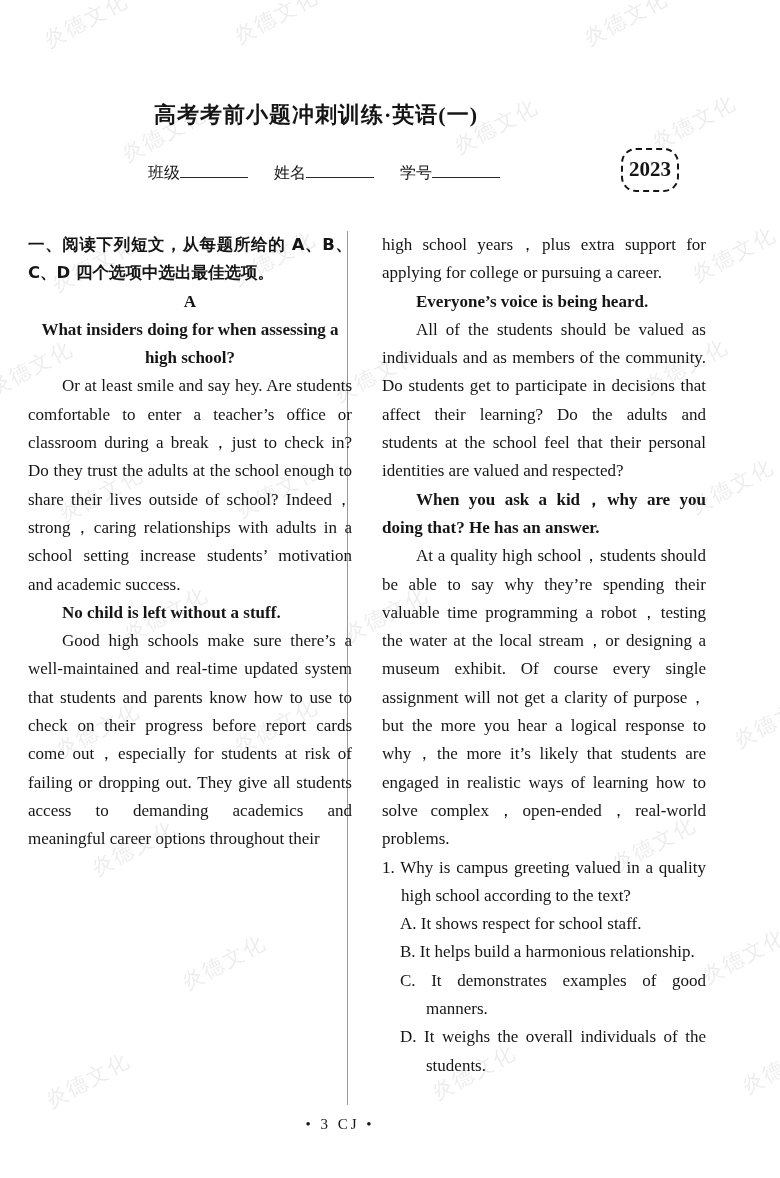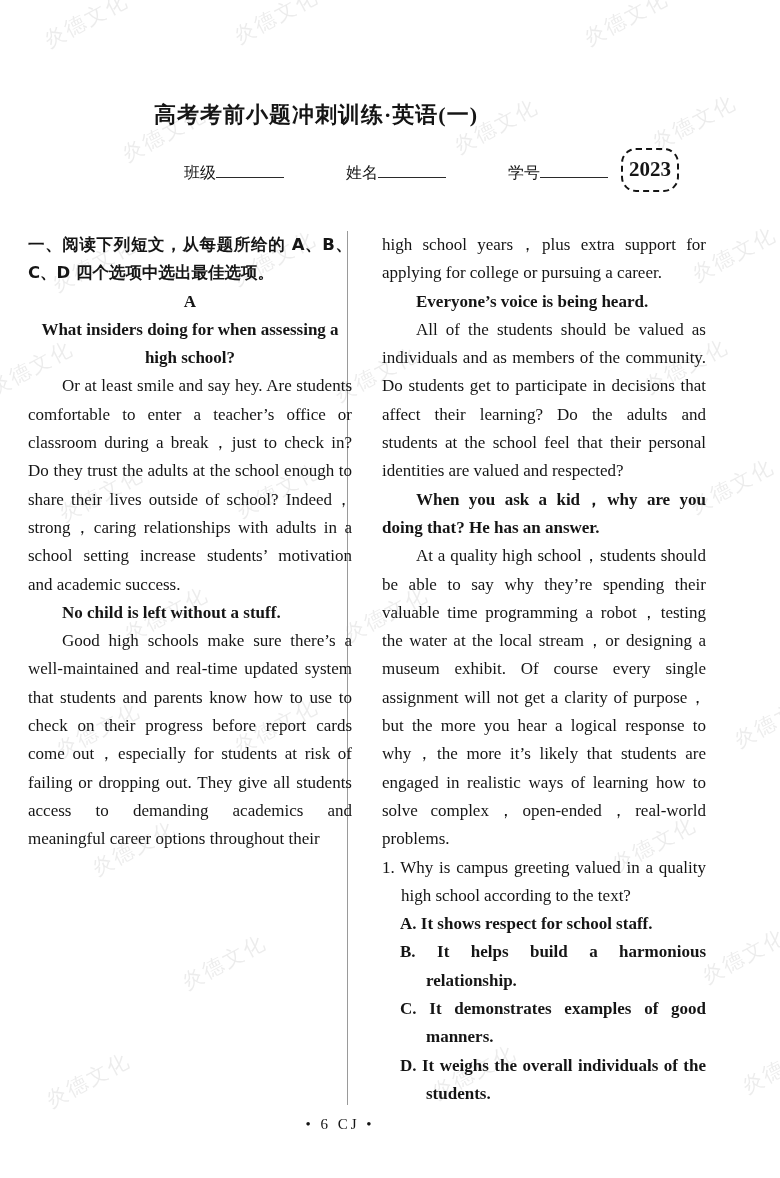--- a/index.html
+++ b/index.html
@@ -13,21 +13,21 @@
     position:absolute; white-space:nowrap; pointer-events:none;
     font-family:"DejaVu Sans","Liberation Sans",sans-serif;
     font-size:21px; letter-spacing:2px; color:#000; opacity:0.07;
     transform:rotate(-28deg);
   }
   .title {
     position:absolute; top:100px; left:0; width:632px; text-align:center;
     font-size:22px; font-weight:700; letter-spacing:1px;
   }
   .fields { position:absolute; top:163px; left:148px; font-size:16px; white-space:nowrap; }
-  .field { display:inline-block; margin-right:22px;margin-left:36px; }
+  .field { display:inline-block; margin-right:22px; }
   .blank {
     display:inline-block; width:68px; height:15px;
     border-bottom:1.5px solid #2a2a2a; vertical-align:baseline;
   }
   .badge {
     position:absolute; left:621px; top:148px; width:58px; height:44px;
     border:2.5px dashed #151515; border-radius:15px;
     text-align:center; line-height:39px; font-size:21px; font-weight:700;
   }
   .content {
@@ -43,21 +43,21 @@
   }
   .instr {
     font-family:"DejaVu Sans","Liberation Sans",sans-serif;
     font-weight:700; font-size:16.5px; line-height:28.3px;
   }
   .para { text-indent:34px; }
   .noindent { text-indent:0; }
   .bold { font-weight:700; }
   .center { text-align:center; text-indent:0; }
   .stem { padding-left:19px; text-indent:-19px; }
-  .option { padding-left:44px; text-indent:-26px;font-weight:bold; }
+  .option { padding-left:44px; text-indent:-26px; }
   .footer {
     position:absolute; left:0; top:1116px; width:680px; text-align:center;
     font-size:15px; letter-spacing:3px;
   }
 </style>
 </head>
 <body>
 
 <div>
 
@@ -127,15 +127,15 @@
       <div>
         <p class="stem"><span>1.</span> <span>Why is campus greeting valued in a quality high school according to the text?</span></p>
         <div class="option"><span>A.</span> <span>It shows respect for school staff.</span></div>
         <div class="option"><span>B.</span> <span>It helps build a harmonious relationship.</span></div>
         <div class="option"><span>C.</span> <span>It demonstrates examples of good manners.</span></div>
         <div class="option"><span>D.</span> <span>It weighs the overall individuals of the students.</span></div>
       </div>
     </div>
   </div>
 
-  <div class="footer">• 6 CJ •</div>
+  <div class="footer">• 3 CJ •</div>
 
 </div>
 
 </body></html>

